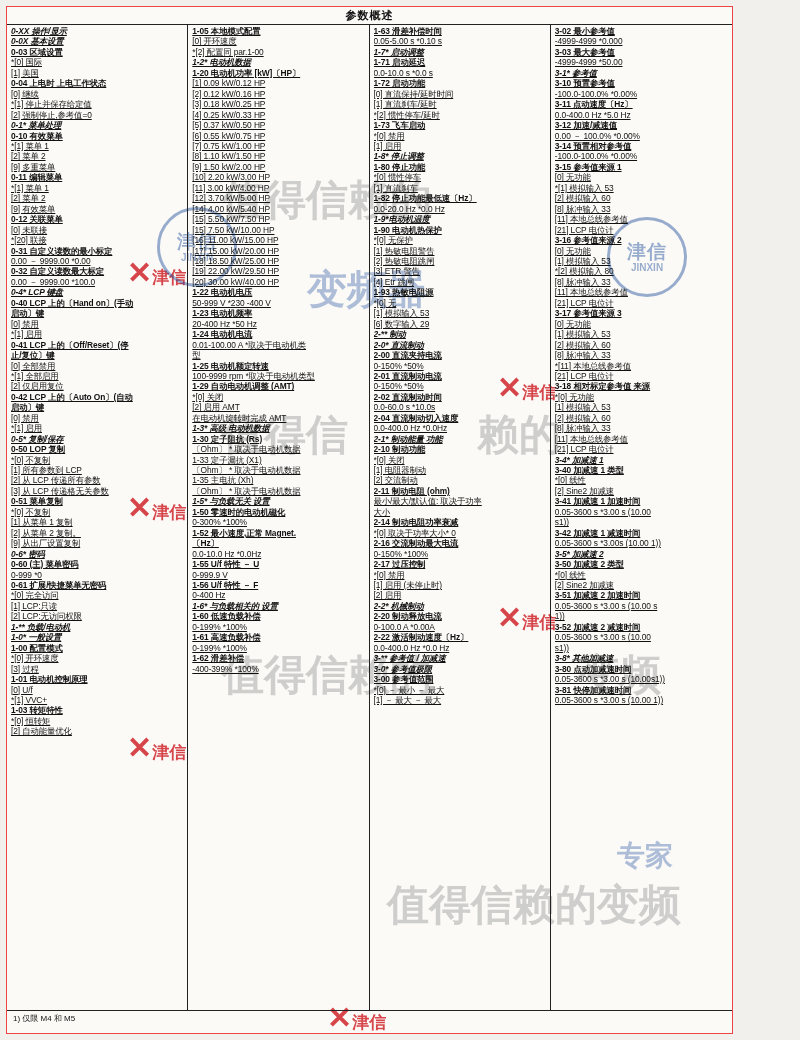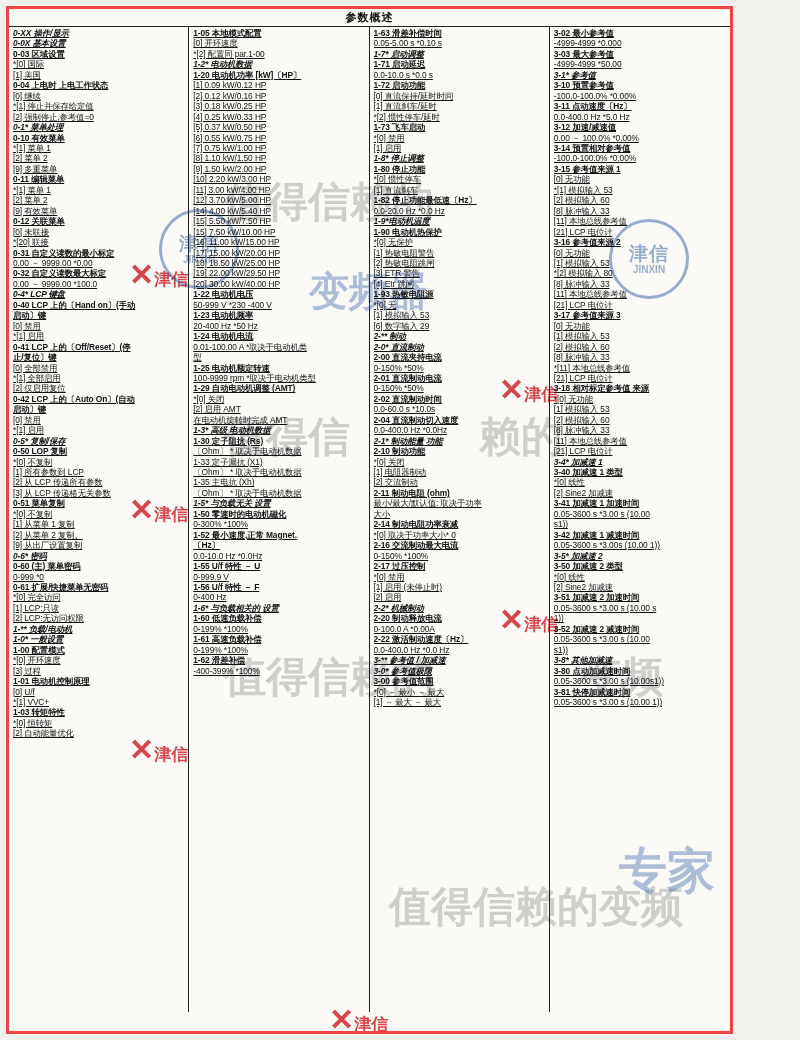--- a/index.html
+++ b/index.html
@@ -9,21 +9,21 @@
     font-family:"Liberation Sans", sans-serif;
     color:#111;
     position:relative;
     overflow:hidden;
   }
   .page{
     position:absolute;
     left:6px;top:6px;
     width:727px;height:1028px;
     background:#fbfaf7;
-    border:3px solid #ef4444;
+    border:1px solid #ef4444;
     box-sizing:border-box;
     overflow:hidden;
   }
   .title-bar{
     height:17px;
     border-bottom:1px solid #222;
     display:flex;align-items:center;justify-content:center;
     font-size:11px;font-weight:bold;letter-spacing:1px;
   }
   .cols{
@@ -110,21 +110,21 @@
         <span>JINXIN</span>
     </div>
 
     <div class="wm wm-gray" style="left:215px;top:165px;font-size:42px;">值得信赖的</div>
     <div class="wm wm-gray" style="left:470px;top:400px;font-size:42px;">赖的</div>
     <div class="wm wm-gray" style="left:215px;top:400px;font-size:42px;text-align:right;">值得信</div>
     <div class="wm wm-gray" style="left:215px;top:640px;font-size:42px;">值得信赖的</div>
     <div class="wm wm-gray" style="left:380px;top:870px;font-size:42px;">值得信赖的变频</div>
     <div class="wm wm-gray" style="left:570px;top:640px;font-size:42px;">变频</div>
     <div class="wm wm-blue" style="left:300px;top:255px;font-size:40px;opacity:.35;font-family:Liberation Serif, serif;">变频器</div>
-    <div class="wm wm-blue" style="left:610px;top:830px;font-size:48px;opacity:.35;">专家</div>
+    <div class="wm wm-blue" style="left:610px;top:830px;font-size:28px;opacity:.35;">专家</div>
   </div>
 
   <div class="cols">
     <div class="col">
         <div class="ln h">0-XX  操作/显示</div>
         <div class="ln h">0-0X  基本设置</div>
         <div class="ln b">0-03  区域设置</div>
         <div class="ln">*[0]  国际</div>
         <div class="ln">[1]  美国</div>
         <div class="ln b">0-04  上电时 上电工作状态</div>
@@ -384,14 +384,17 @@
         <div class="ln">0.05-3600 s *3.00 s (10.00</div>
         <div class="ln">s1))</div>
         <div class="ln h">3-8*  其他加减速</div>
         <div class="ln b">3-80  点动加减速时间</div>
         <div class="ln">0.05-3600 s *3.00 s (10.00s1))</div>
         <div class="ln b">3-81  快停加减速时间</div>
         <div class="ln">0.05-3600 s *3.00 s (10.00 1))</div>
       </div>
   </div>
 
+  <div class="footer">
+    <span>1)  仅限 M4 和 M5</span>
+  </div>
 
 </div>
 
 </body></html>

